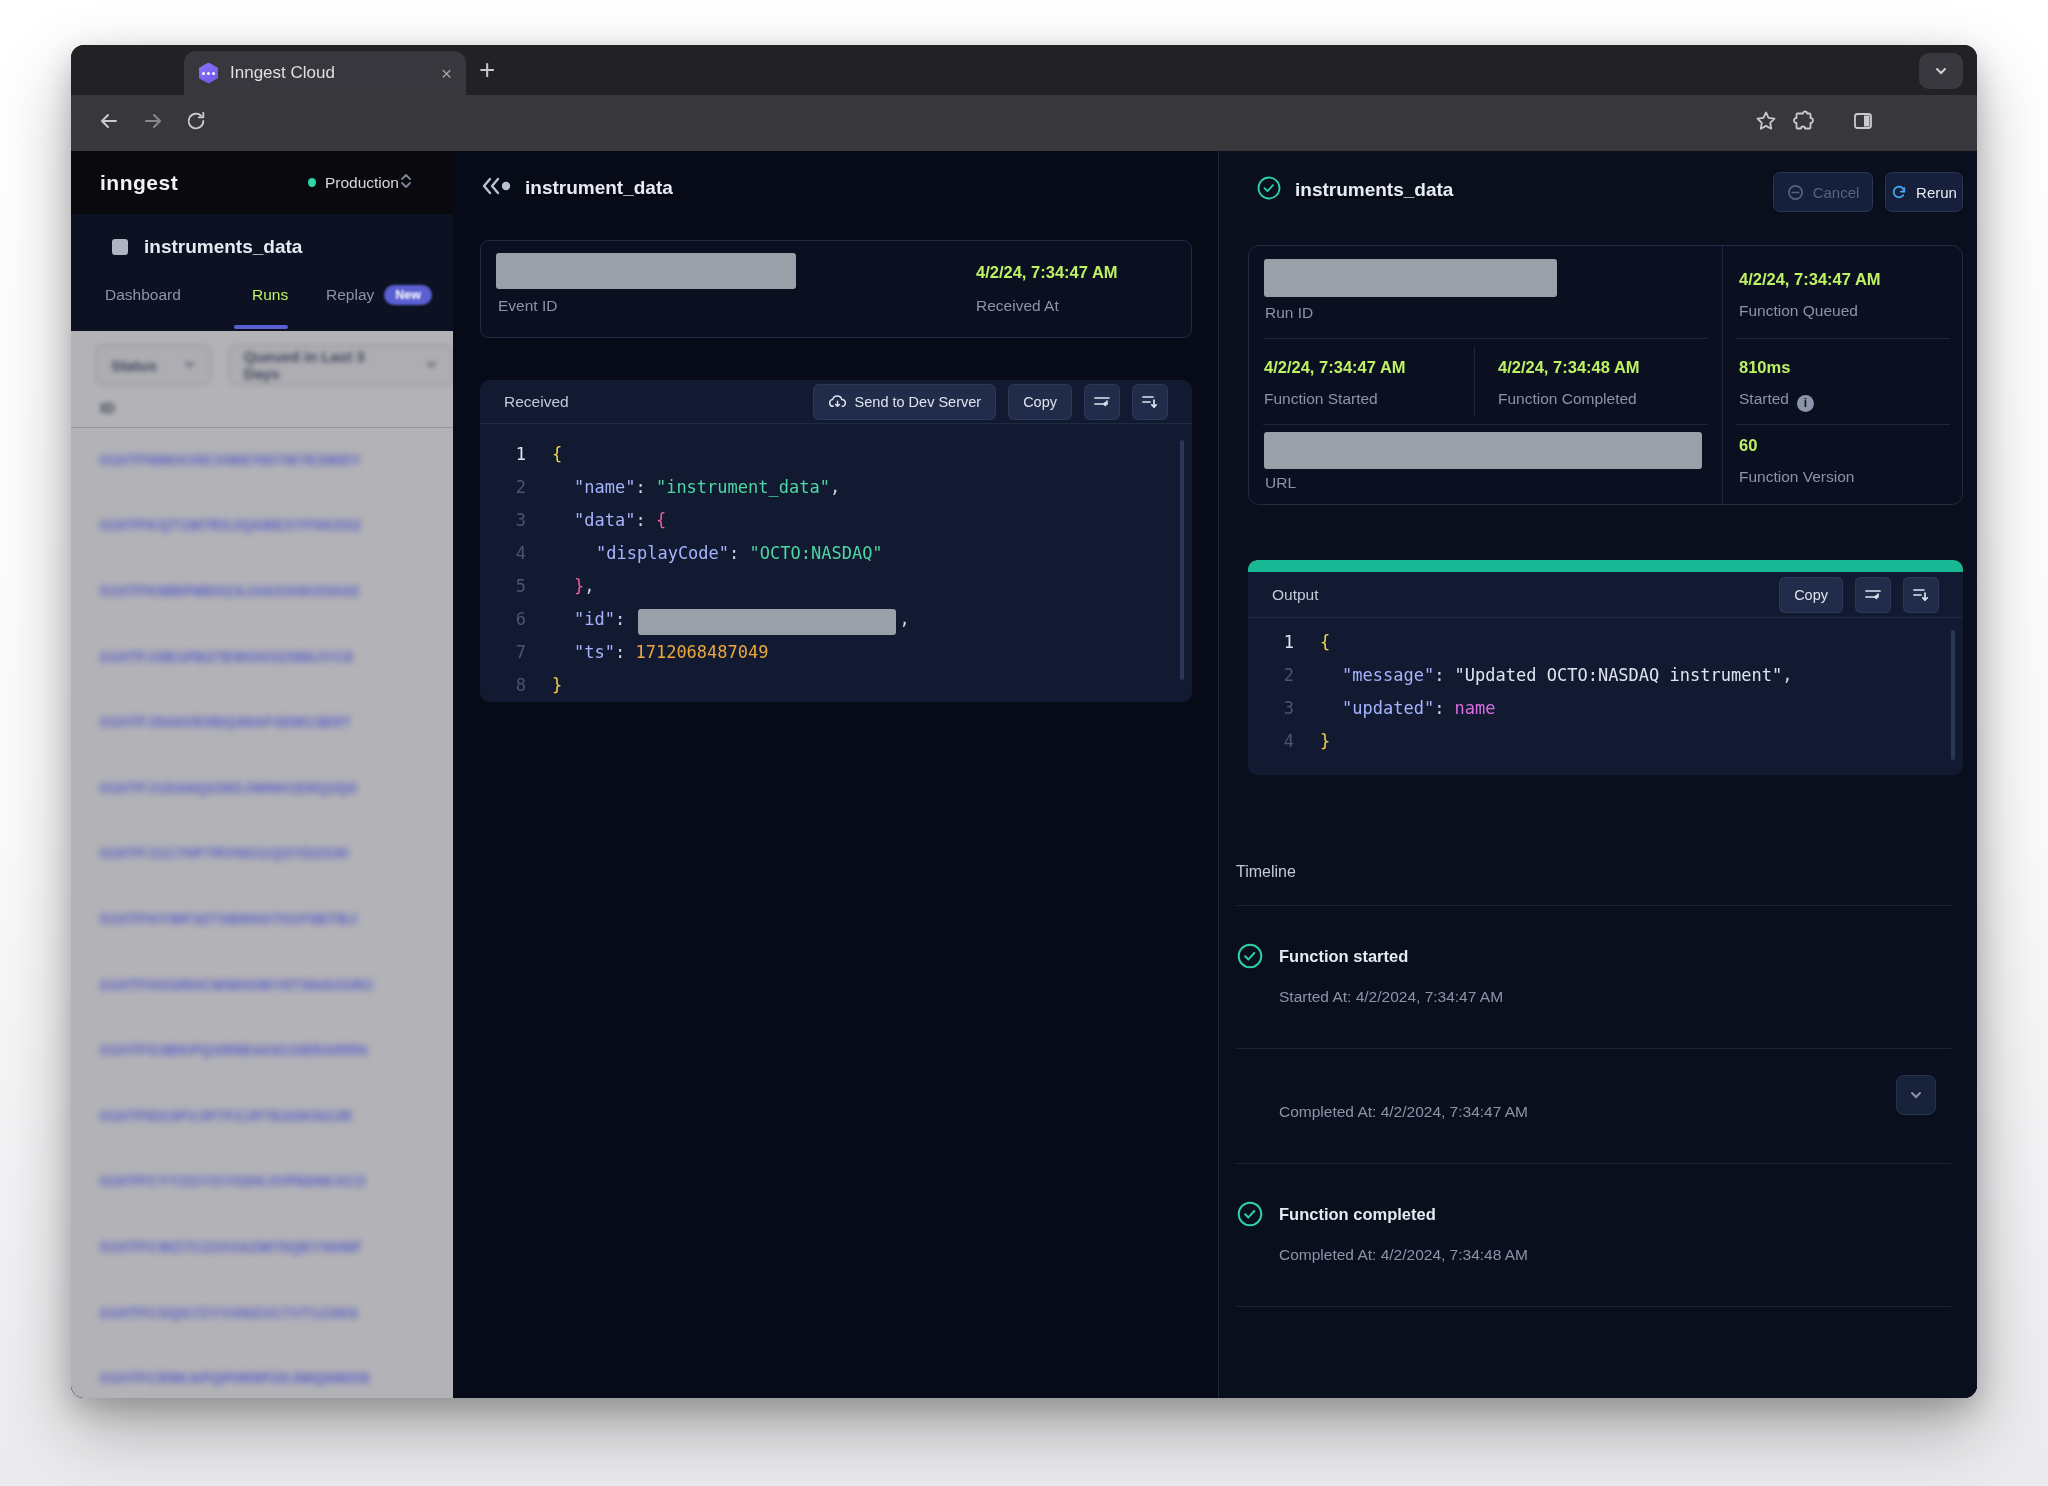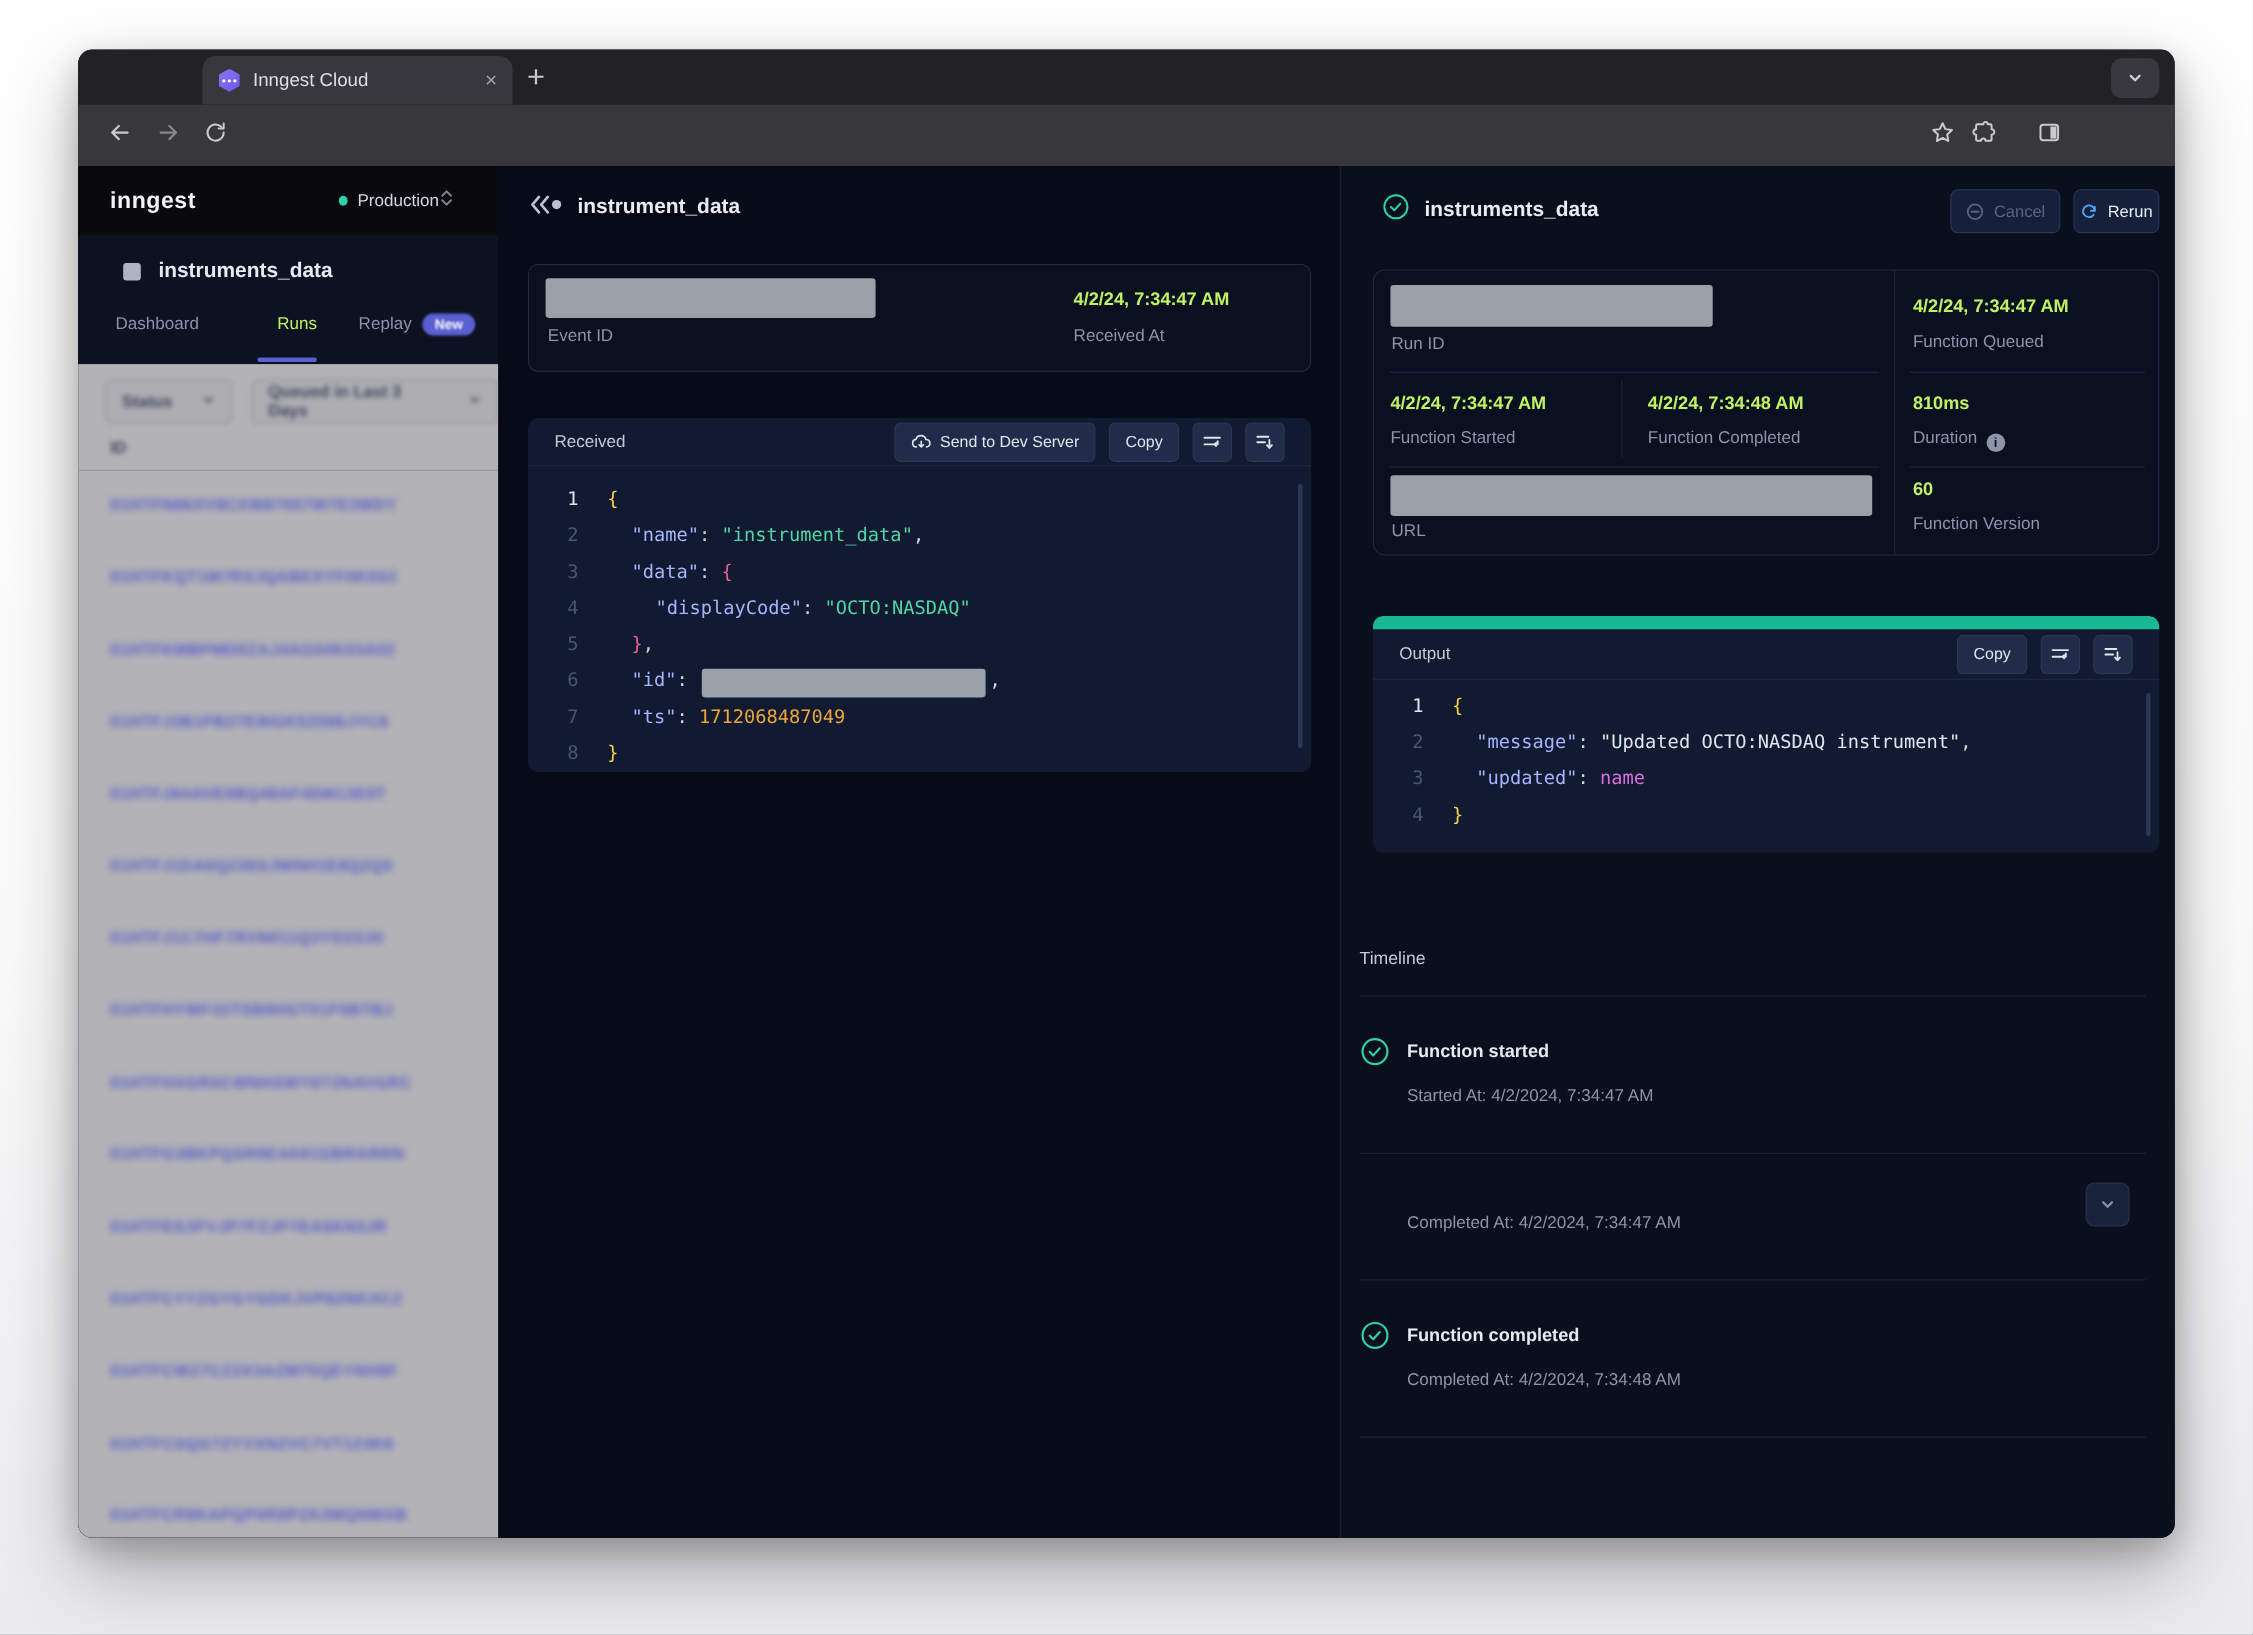--- a/index.html
+++ b/index.html
@@ -386,21 +386,21 @@
         <div class="redact" style="position:absolute; left:15px; top:13px; width:293px; height:38px"></div>
         <div class="lbl" style="position:absolute; left:16px; top:58px">Run ID</div>
         <div class="val" style="position:absolute; left:490px; top:24px">4/2/24, 7:34:47 AM</div>
         <div class="lbl" style="position:absolute; left:490px; top:56px">Function Queued</div>
 
         <div class="val" style="position:absolute; left:15px; top:112px">4/2/24, 7:34:47 AM</div>
         <div class="lbl" style="position:absolute; left:15px; top:144px">Function Started</div>
         <div class="val" style="position:absolute; left:249px; top:112px">4/2/24, 7:34:48 AM</div>
         <div class="lbl" style="position:absolute; left:249px; top:144px">Function Completed</div>
         <div class="val" style="position:absolute; left:490px; top:112px">810ms</div>
-        <div class="lbl" style="position:absolute; left:490px; top:144px"><span>Duration</span><i class="infoi">i</i></div>
+        <div class="lbl" style="position:absolute; left:490px; top:144px"><span>Started</span><i class="infoi">i</i></div>
 
         <div class="redact" style="position:absolute; left:15px; top:186px; width:438px; height:37px"></div>
         <div class="lbl" style="position:absolute; left:16px; top:228px">URL</div>
         <div class="val" style="position:absolute; left:490px; top:190px">60</div>
         <div class="lbl" style="position:absolute; left:490px; top:222px">Function Version</div>
       </div>
 
       <div class="codecard" style="left:29px; top:409px; width:715px; height:215px">
         <div class="accentbar"></div>
         <div class="codehead" style="margin-top:12px; height:46px">

